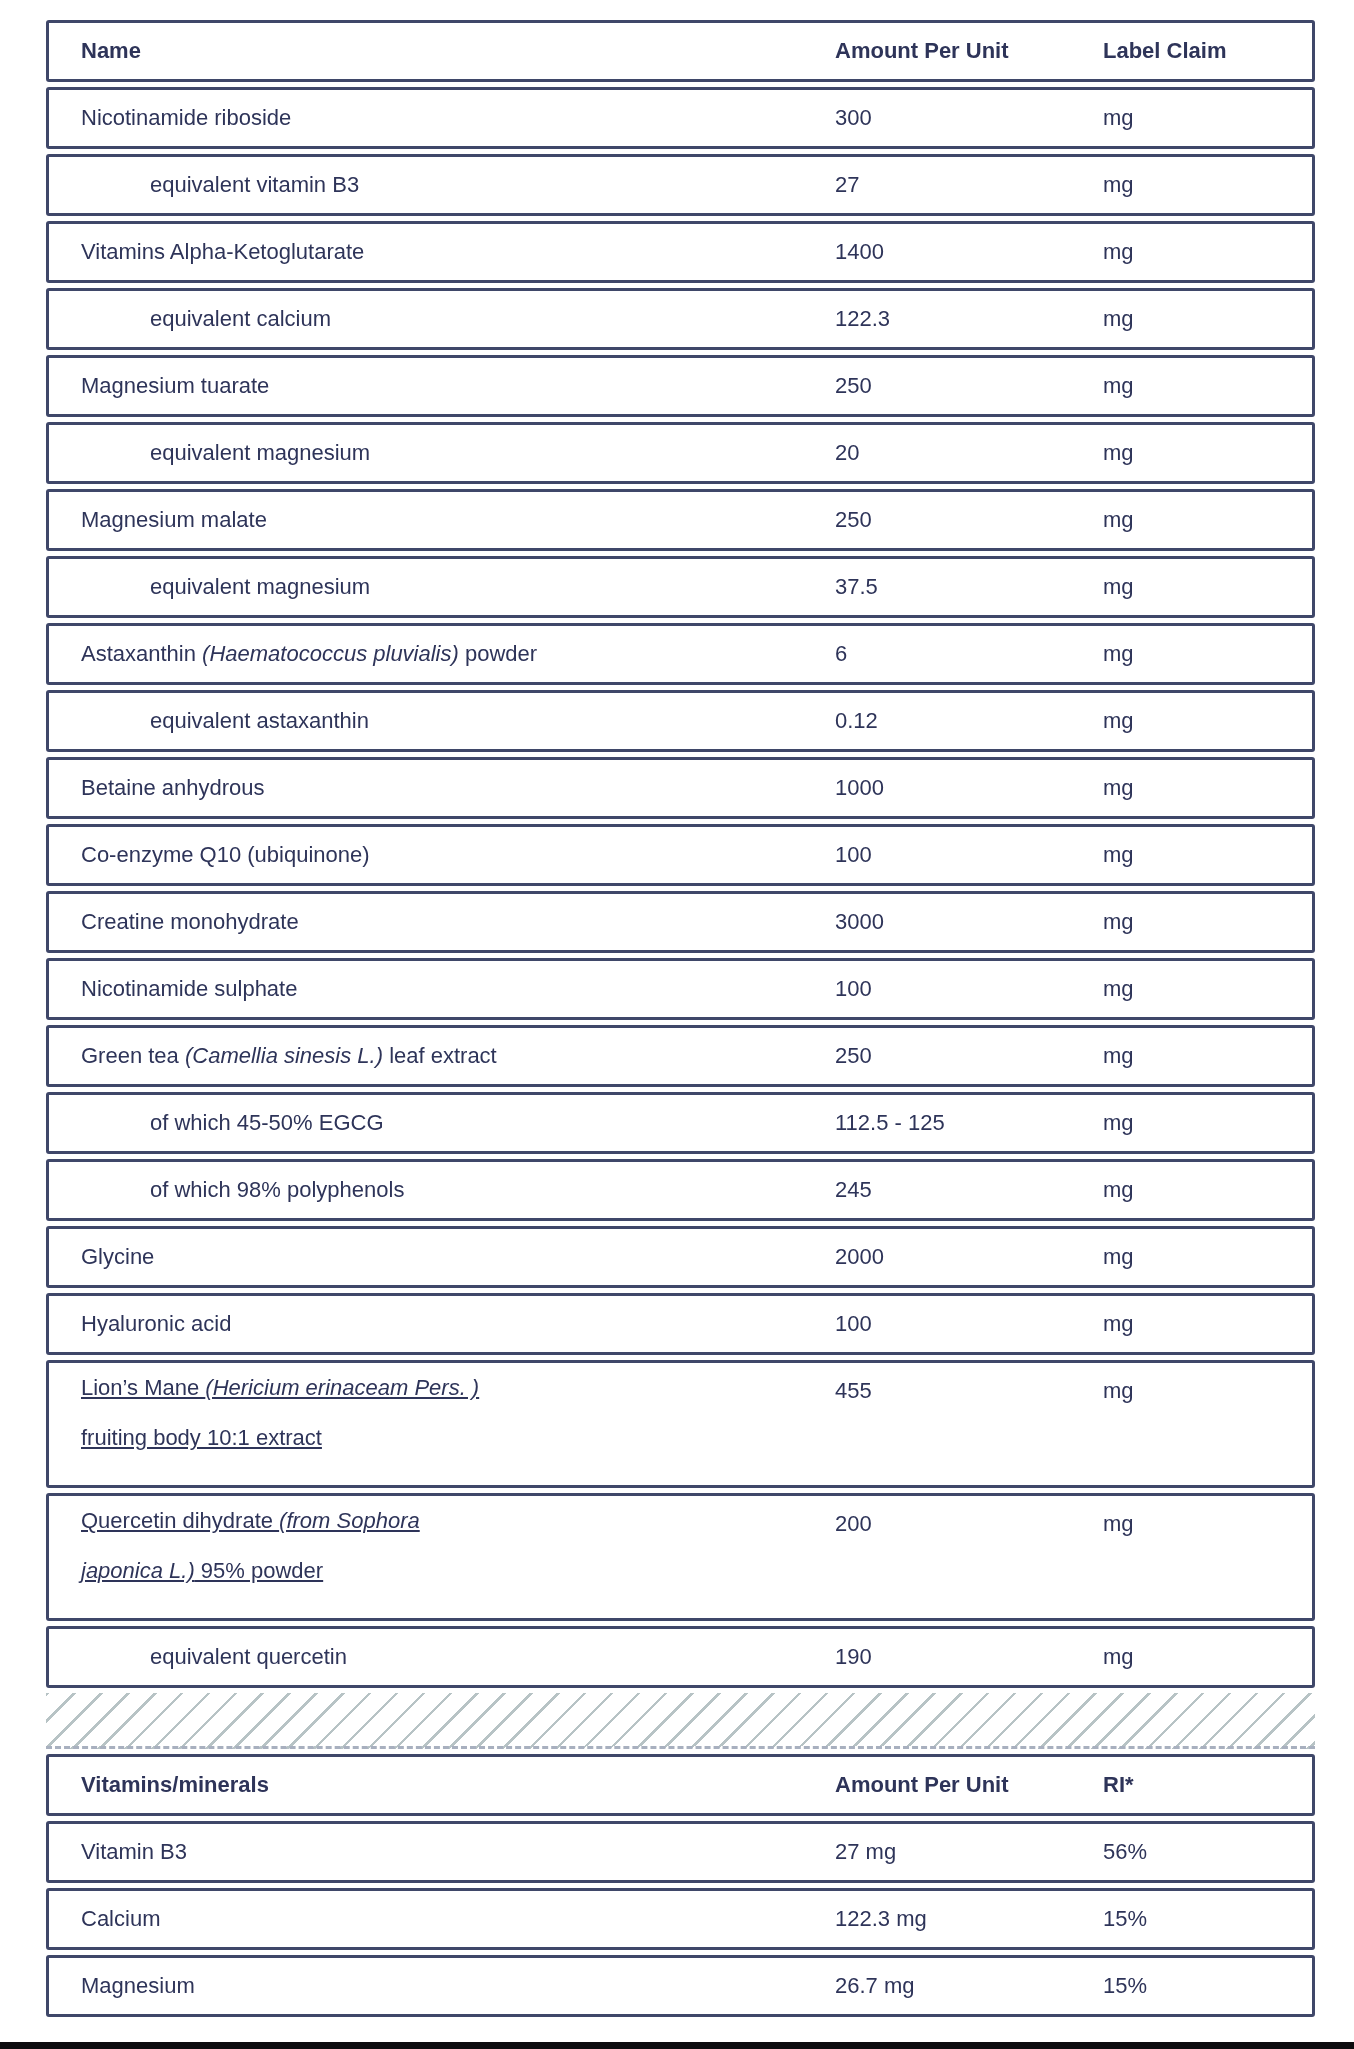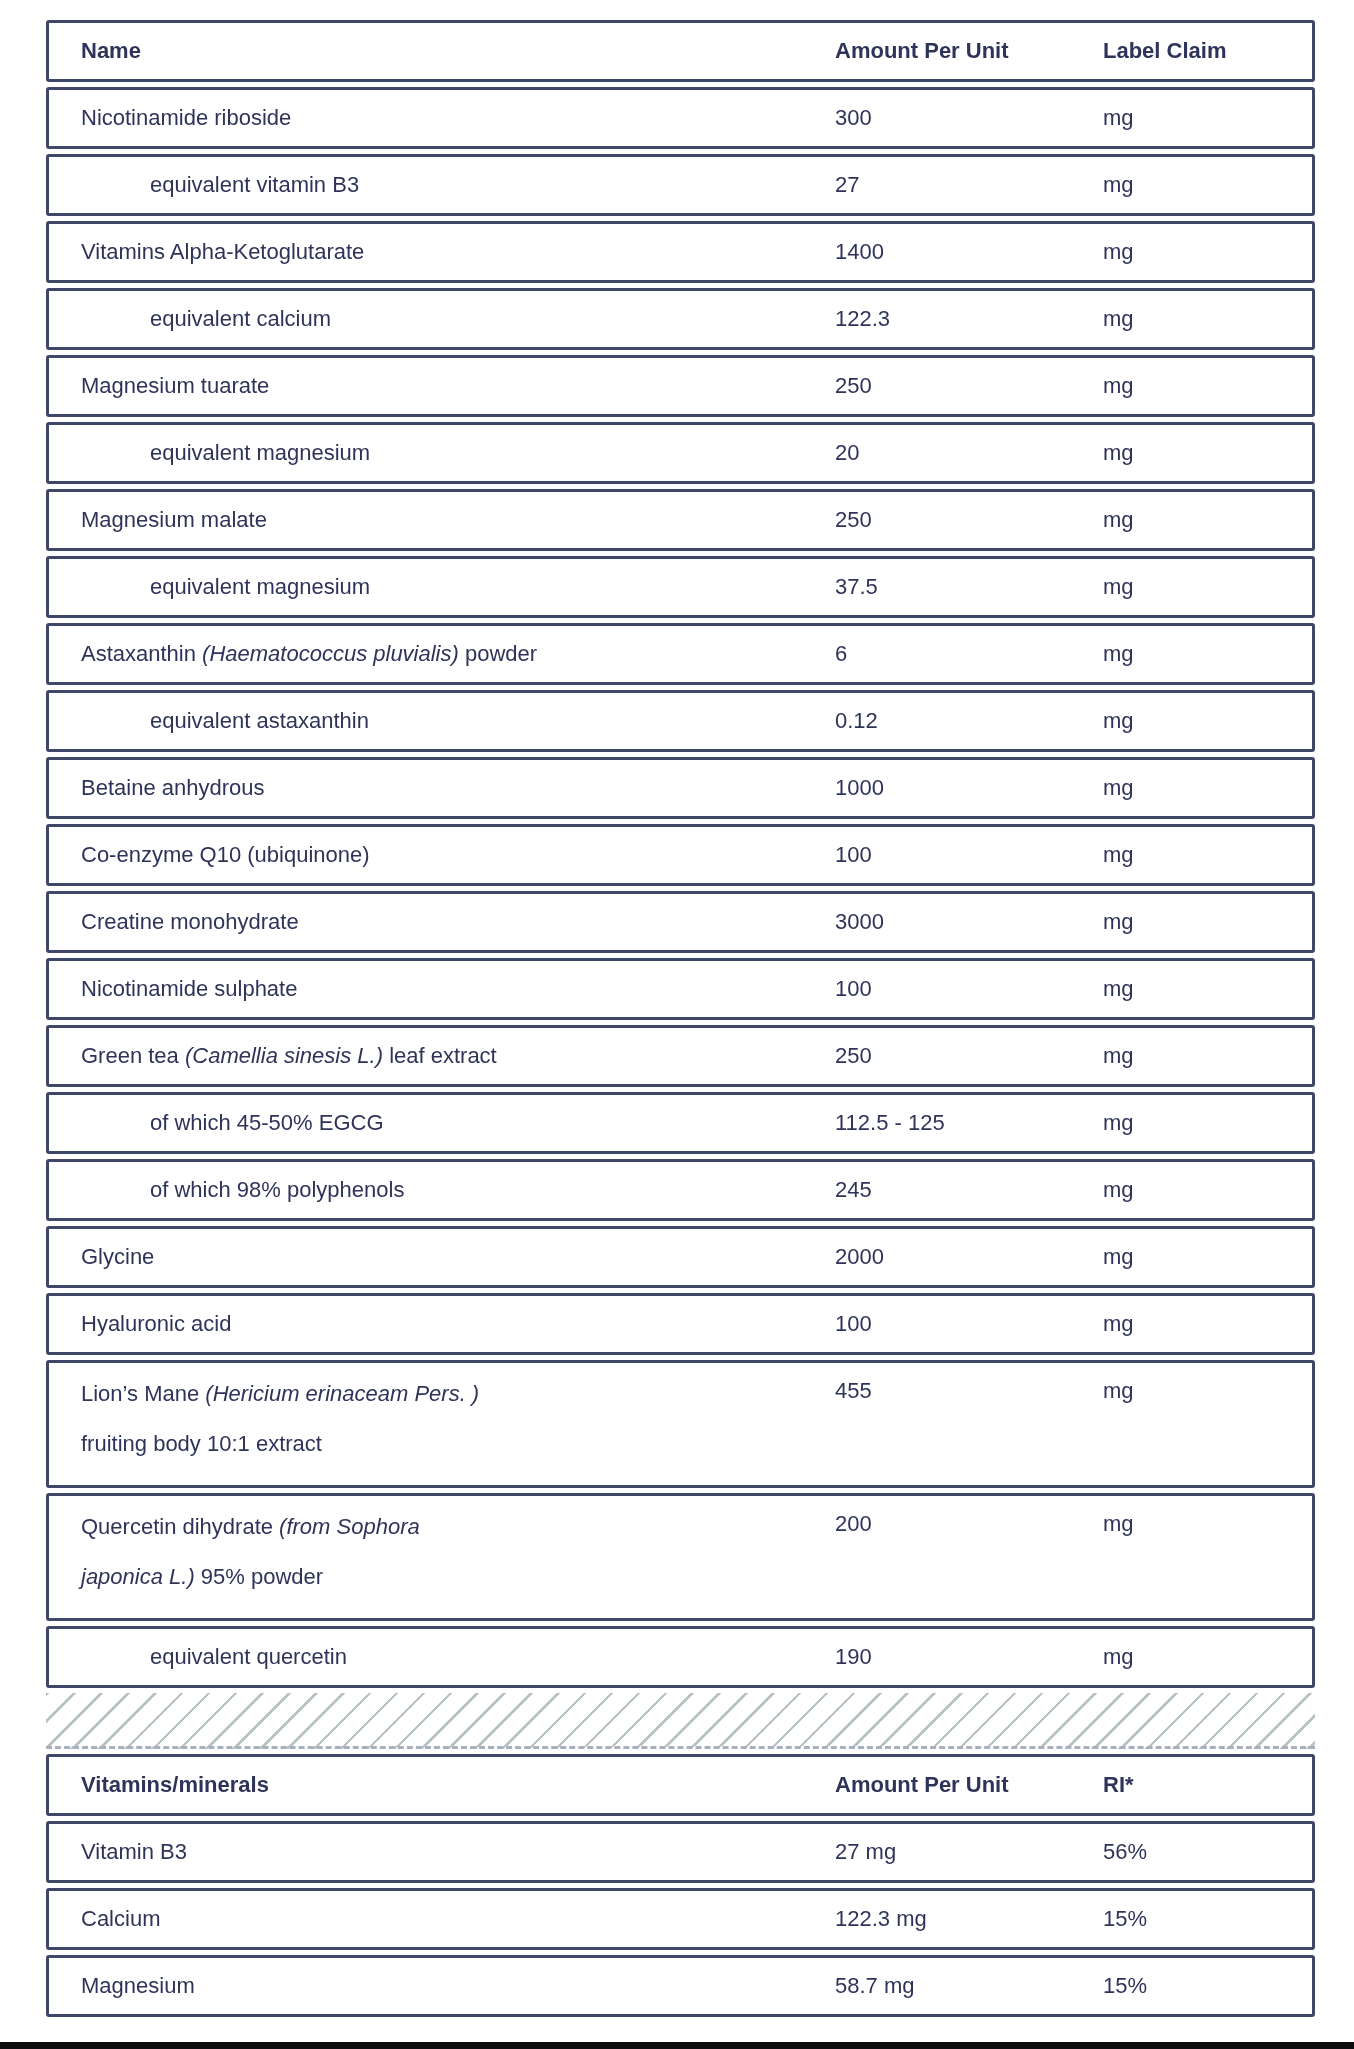--- a/index.html
+++ b/index.html
@@ -26,21 +26,21 @@
     grid-template-columns:786px 268px 1fr;
     height:62px;
     color:var(--text-color);
     font-size:22px;
     overflow:hidden;
   }
   .row.tall{height:128px;}
   .cell{padding-top:9px;line-height:38px;white-space:nowrap;}
   .cell.name{padding-left:32px;white-space:normal;}
   .row.indent .cell.name{padding-left:101px;}
-  .row.tall .cell.name{line-height:50px;padding-top:6px;}
+  .row.tall .cell.name{line-height:50px;padding-top:0;text-decoration:underline;}
   .row.header{font-weight:700;}
   .cell.name i{font-style:italic;}
   .hatch{
     box-sizing:border-box;
     height:56px;
     border-bottom:3px dashed #a8b0bf;
     background:repeating-linear-gradient(135deg,
       var(--hatch-color) 0px, var(--hatch-color) 2.5px,
       transparent 2.5px, transparent 19px);
   }
@@ -180,18 +180,18 @@
     <div class="cell amount">27 mg</div>
     <div class="cell claim">56%</div>
   </div>
       <div class="row">
     <div class="cell name">Calcium</div>
     <div class="cell amount">122.3 mg</div>
     <div class="cell claim">15%</div>
   </div>
       <div class="row">
     <div class="cell name">Magnesium</div>
-    <div class="cell amount">58.7 mg</div>
+    <div class="cell amount">26.7 mg</div>
     <div class="cell claim">15%</div>
   </div>
     </div>
   <div class="bottom-bar"></div>
 </div>
 
 </body></html>

